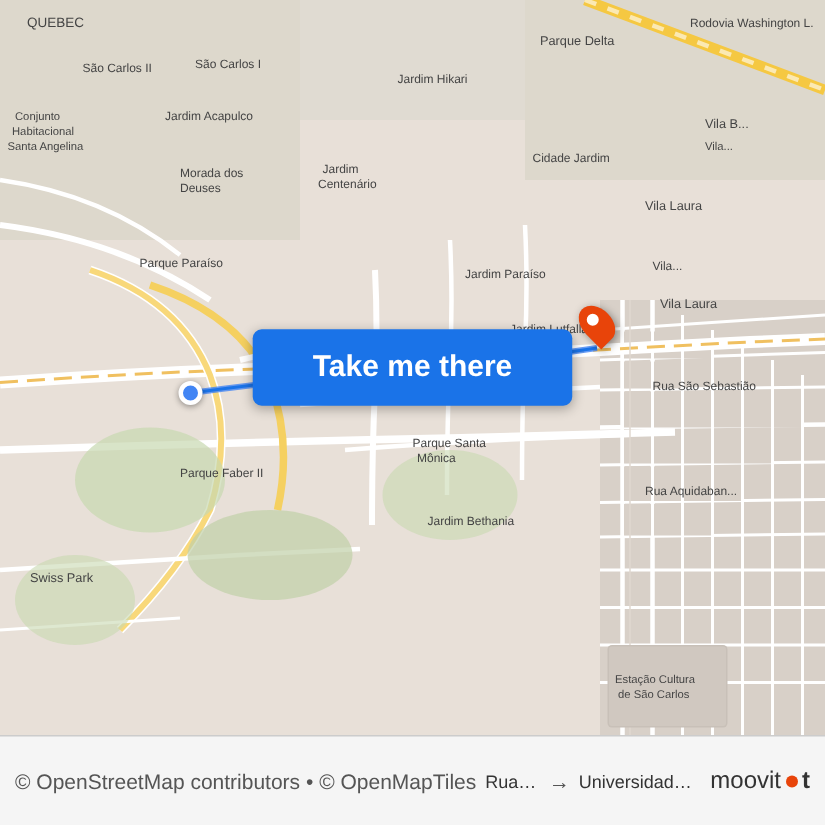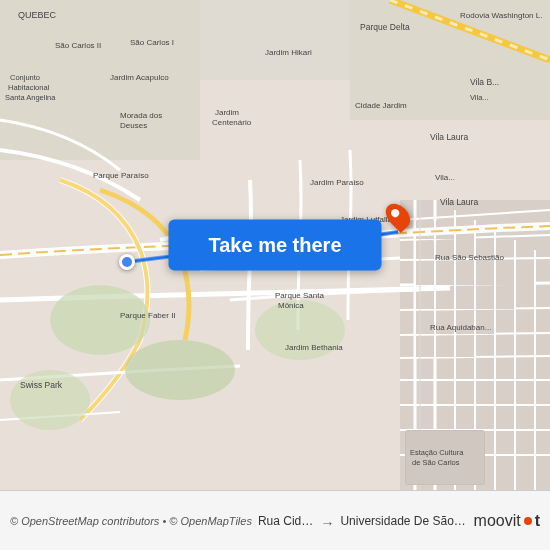--- a/index.html
+++ b/index.html
@@ -49,24 +49,23 @@
       height: 60px;
       background: #f5f5f5;
       border-top: 1px solid #ccc;
       display: flex;
       align-items: center;
       padding: 0 10px;
       gap: 6px;
     }
 
     #attribution {
-      font-size: 11px;
+      font-size: 14px;
       color: #555;
       flex-shrink: 0;
-      font-style: italic;
     }
 
     #route-info {
       display: flex;
       align-items: center;
       flex: 1;
       gap: 6px;
       font-size: 12px;
       color: #333;
       overflow: hidden;

